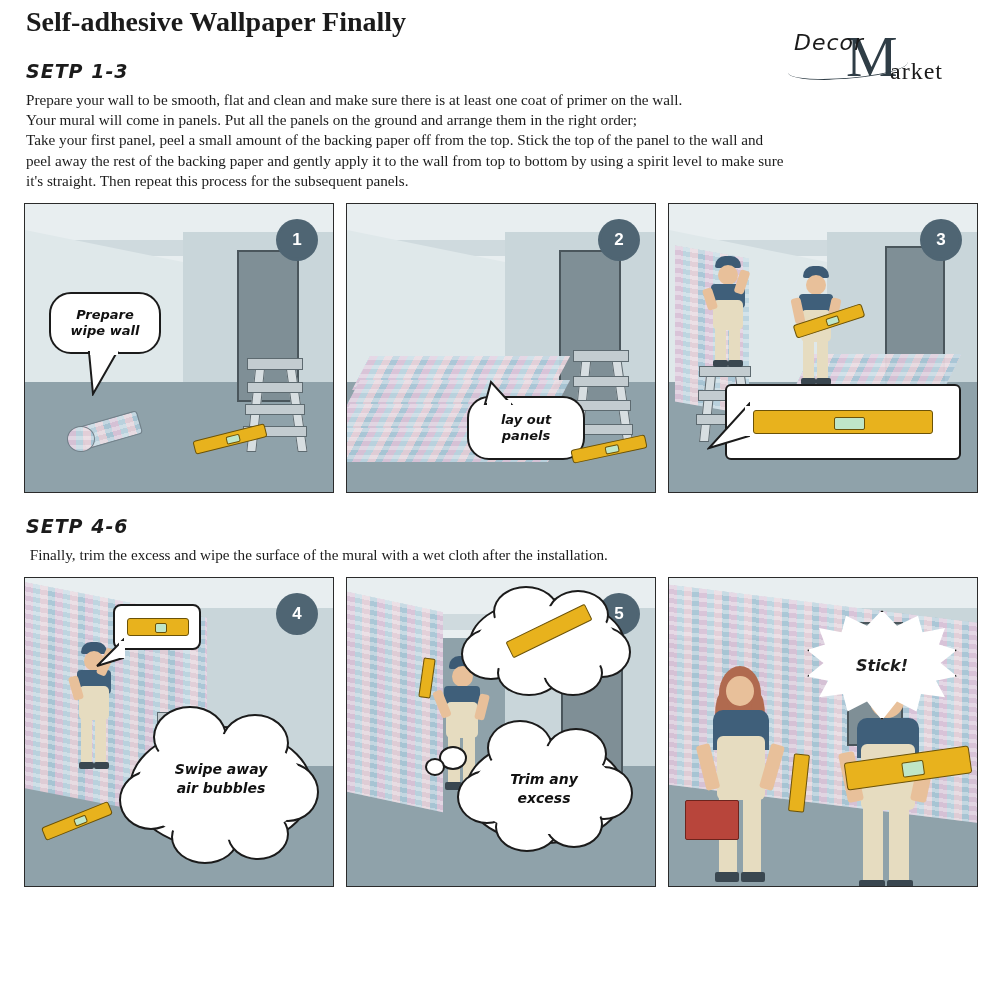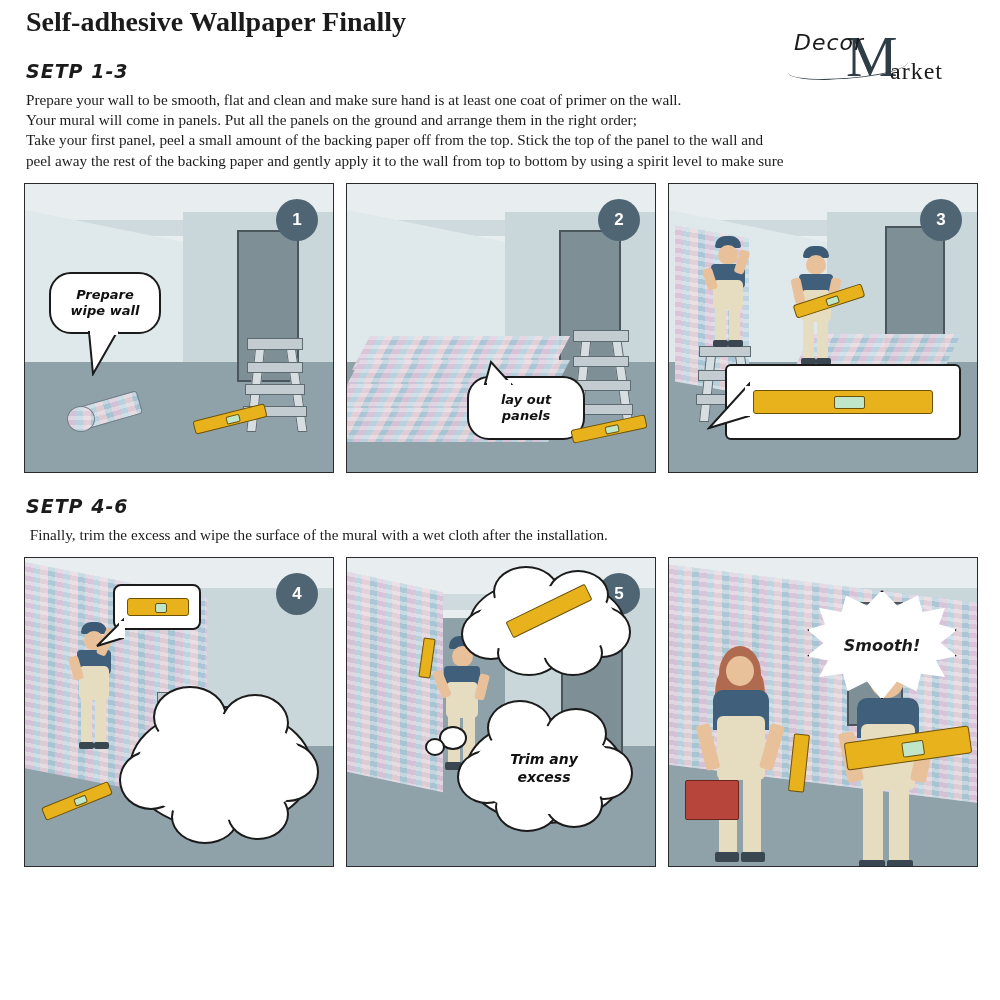--- a/index.html
+++ b/index.html
@@ -300,24 +300,25 @@
     <div class="logo">
       <div class="logo-m">M</div>
       <div class="logo-decor">Decor</div>
       <div class="logo-swash"></div>
       <div class="logo-arket">arket</div>
     </div>
   </div>
 
   <div class="step-head">SETP 1-3</div>
   <div class="body-text">
-    <div>Prepare your wall to be smooth, flat and clean and make sure hand is at least one coat of primer on the wall.</div>
+    <div>Prepare your wall to be smooth, flat and clean and make sure there is at least one coat of primer on the wall.</div>
     <div>Your mural will come in panels. Put all the panels on the ground and arrange them in the right order;</div>
     <div>Take your first panel, peel a small amount of the backing paper off from the top. Stick the top of the panel to the wall and</div>
     <div>peel away the rest of the backing paper and gently apply it to the wall from top to bottom by using a spirit level to make sure</div>
+    <div>it's straight. Then repeat this process for the subsequent panels.</div>
   </div>
 
   <div class="row first">
 
     <div class="panel">
       <div class="ceiling"></div>
       <div class="ceiling-band"></div>
       <div class="wall-left"></div>
       <div class="wall-right"></div>
       <div class="floor"></div>
@@ -480,20 +481,22 @@
       <div class="level" style="left:16px; top:236px; width:70px; height:12px; transform:rotate(-22deg);"></div>
 
       <div class="cloud" style="left:104px; top:148px; width:180px; height:120px;"></div>
       <div class="cloud" style="left:128px; top:128px; width:70px; height:58px;"></div>
       <div class="cloud" style="left:196px; top:136px; width:64px; height:54px;"></div>
       <div class="cloud" style="left:94px; top:192px; width:60px; height:56px;"></div>
       <div class="cloud" style="left:232px; top:184px; width:58px; height:56px;"></div>
       <div class="cloud" style="left:146px; top:232px; width:64px; height:50px;"></div>
       <div class="cloud" style="left:202px; top:230px; width:58px; height:48px;"></div>
       <div class="cloud" style="left:112px; top:156px; width:168px; height:106px; border:none;"></div>
+      <div class="cloud-text" style="left:112px; top:182px; width:168px; white-space:pre-line;">Swipe away
+air bubbles</div>
     </div>
 
     <div class="panel">
       <div class="ceiling"></div>
       <div class="ceiling-band"></div>
       <div class="wall-right" style="top:30px; height:216px;"></div>
       <div class="floor" style="height:120px;"></div>
       <div class="wallpaper" style="left:0; top:24px; width:96px; height:200px; transform:skewY(12deg);"></div>
       <div class="door" style="left:214px; top:44px; width:58px; height:150px;"></div>
       <div class="badge" style="right:18px; top:18px;">5</div>
@@ -538,21 +541,21 @@
 
     <div class="panel">
       <div class="ceiling"></div>
       <div class="ceiling-band"></div>
       <div class="wall-right" style="top:30px; height:216px;"></div>
       <div class="floor" style="height:120px;"></div>
       <div class="wallpaper" style="left:0; top:26px; width:312px; height:200px; transform:skewY(7deg);"></div>
       <div class="door" style="left:178px; top:44px; width:52px; height:120px;"></div>
 
       <div class="burst" style="left:138px; top:32px; width:146px; height:106px;">
-        <span>Smooth!</span>
+        <span>Stick!</span>
       </div>
 
       <div class="person" style="left:30px; top:88px; width:92px; height:220px;">
         <div class="hair" style="left:20px; top:0; width:42px; height:56px;"></div>
         <div class="head" style="left:27px; top:10px; width:28px; height:30px;"></div>
         <div class="hair" style="left:16px; top:28px; width:14px; height:56px; border-radius:40%;"></div>
         <div class="hair" style="left:52px; top:28px; width:14px; height:56px; border-radius:40%;"></div>
         <div class="shirt" style="left:14px; top:44px; width:56px; height:40px; border-radius:10px 10px 0 0;"></div>
         <div class="torso" style="left:18px; top:70px; width:48px; height:64px; border-radius:6px;"></div>
         <div class="arm" style="left:2px; top:78px; width:14px; height:46px; transform:rotate(-14deg);"></div>

